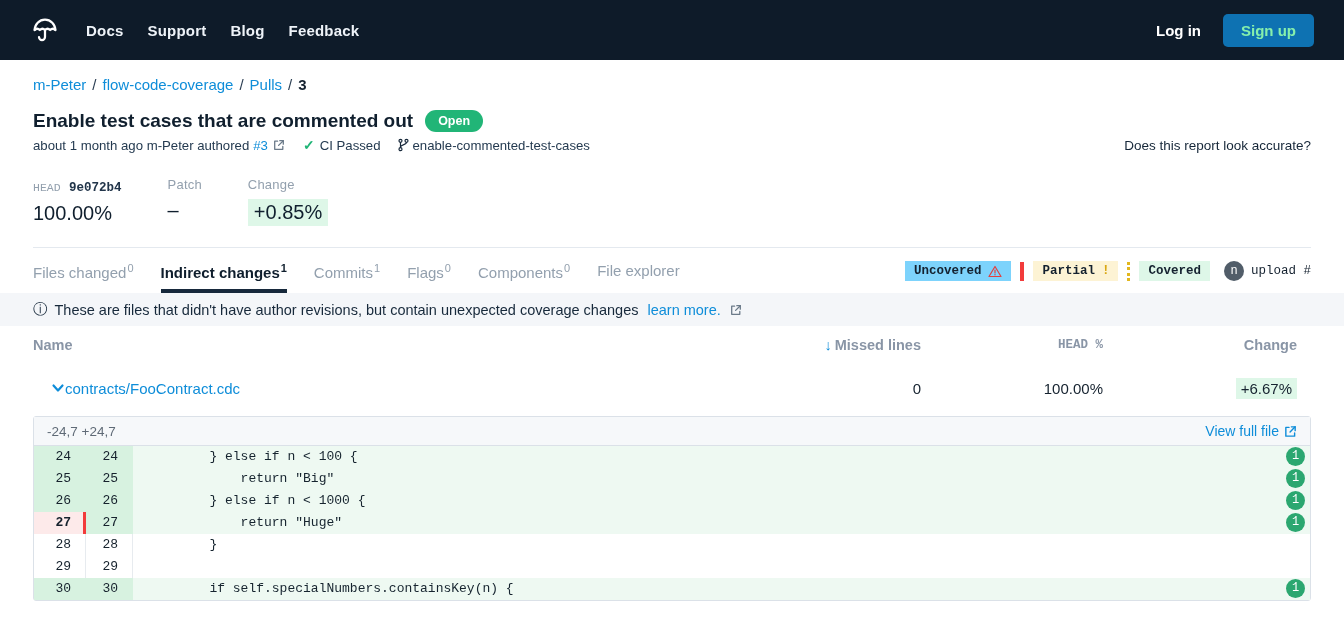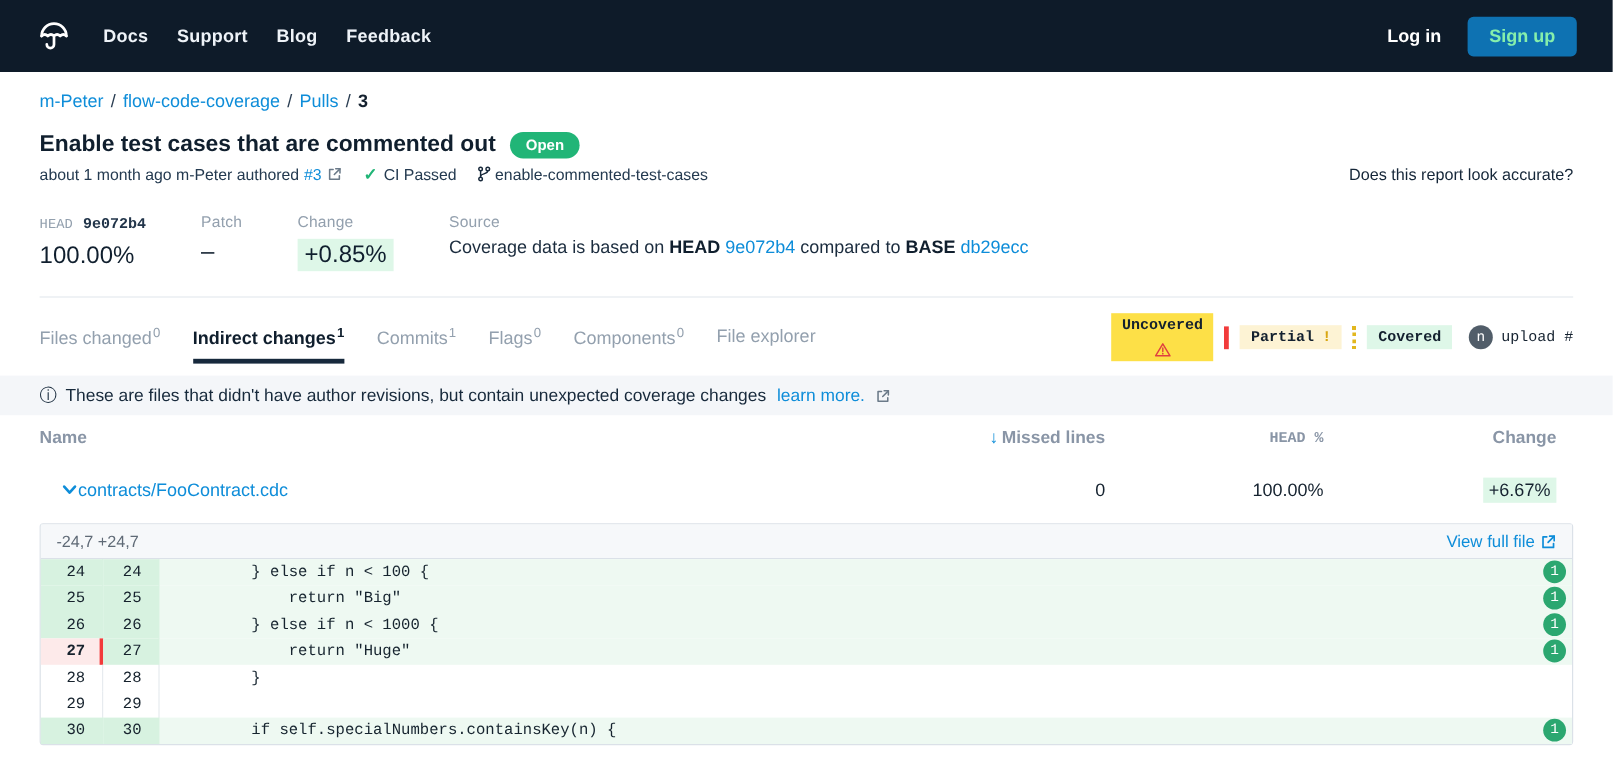--- a/index.html
+++ b/index.html
@@ -52,21 +52,21 @@
   
   .tabs-row { margin-top:13px; display:flex; align-items:center; }
   .tabs { display:flex; gap:27px; }
   .tab { position:relative; font-size:15px; color:#93a0ae; padding-bottom:12px; cursor:pointer; }
   .tab sup { font-size:11px; margin-left:1px; }
   .tab.active { color:#0f1e2d; font-weight:700; }
   .tab.active::after { content:""; position:absolute; left:0; right:0; bottom:0; height:4px; background:#17293c; }
   .legend { margin-left:auto; display:flex; align-items:center; padding-bottom:12px;
     font-family:"Liberation Mono","DejaVu Sans Mono",monospace; font-size:12.5px; color:#14212f; }
   .chip { display:flex; align-items:center; gap:7px; padding:3px 9px; font-weight:700; }
-  .chip-uncovered { background:#fde047;flex-direction:column; }
+  .chip-uncovered { background:#7dd3fc; }
   .chip-partial { background:#fdf3d4; }
   .chip-partial .bang { color:#d9a713; font-weight:700; }
   .chip-covered { background:#def7e8; font-weight:700; }
   .bar-red { width:4px; height:19px; background:#f23b3b; margin:0 9px; }
   .bar-dotted { width:0; height:19px; border-left:3px dotted #e2b71e; margin:0 9px; }
   .upload-circle { width:20px; height:20px; border-radius:50%; background:#515d69; color:#fff;
     display:flex; align-items:center; justify-content:center; font-size:12px; margin:0 7px 0 14px; }
 
   
   .banner { background:#f4f6f9; padding:7px 33px; font-size:14.5px; color:#17293b;
@@ -180,28 +180,20 @@
       <div class="stat-value">100.00%</div>
     </div>
     <div>
       <div class="stat-label">Patch</div>
       <div class="stat-value">–</div>
     </div>
     <div>
       <div class="stat-label">Change</div>
       <div class="stat-value"><span class="change-chip">+0.85%</span></div>
     </div>
-    <div>
-      <div class="stat-label">Source</div>
-      <div class="source-text">
-        <span>Coverage data is based on </span><b>HEAD</b>
-        <a>9e072b4</a><span> compared to </span><b>BASE</b>
-        <a>db29ecc</a>
-      </div>
-    </div>
   </div>
 
   <hr class="divider">
 
   <div class="tabs-row">
     <div class="tabs">
       <div class="tab"><span>Files changed</span><sup>0</sup></div>
       <div class="tab active"><span>Indirect changes</span><sup>1</sup></div>
       <div class="tab"><span>Commits</span><sup>1</sup></div>
       <div class="tab"><span>Flags</span><sup>0</sup></div>

